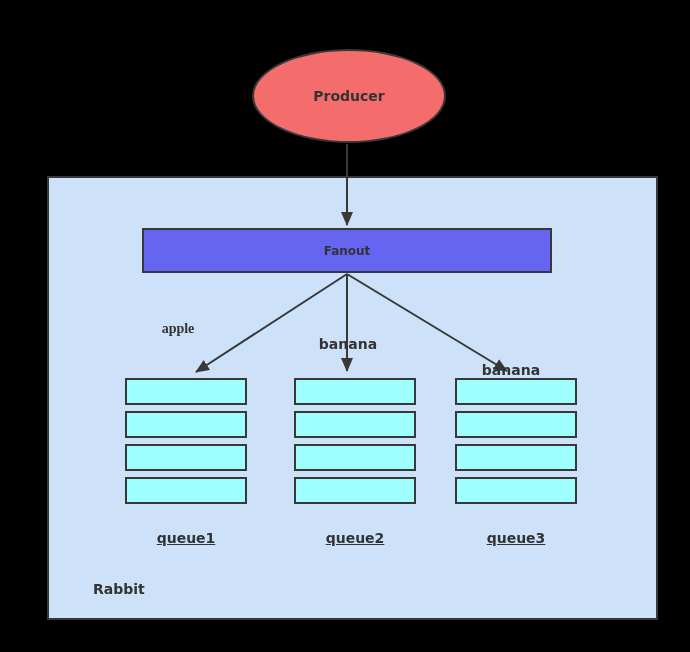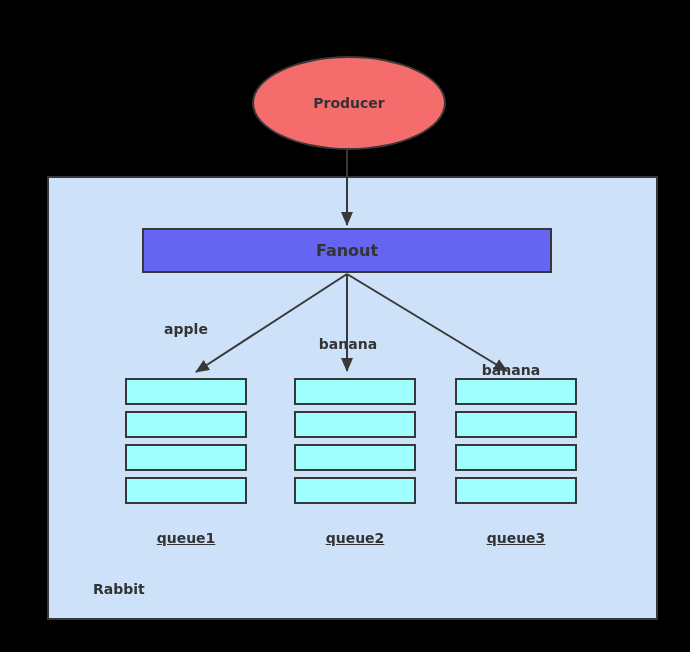--- a/index.html
+++ b/index.html
@@ -37,47 +37,47 @@
   
   .edges{
     position:absolute;left:0;top:0;width:690px;height:652px;
     pointer-events:none;
   }
   .edges line{stroke:var(--stroke);stroke-width:2;}
   .edges .head{fill:var(--stroke);}
 
   
   .producer{
-    position:absolute;left:252px;top:56px;
+    position:absolute;left:252px;top:49px;
     width:194px;height:94px;
     box-sizing:border-box;
     background:var(--producer-fill);
     border:2px solid var(--stroke);
     border-radius:50%;
     display:flex;align-items:center;justify-content:center;
     font-size:14px;font-weight:bold;
   }
   .fanout{
     position:absolute;left:142px;top:228px;
     width:410px;height:45px;
     box-sizing:border-box;
     background:var(--exchange-fill);
     border:2px solid var(--stroke);
     display:flex;align-items:center;justify-content:center;
-    font-size:16px;font-weight:bold;
+    font-size:12px;font-weight:bold;
   }
 
   
   .edge-label{
     position:absolute;
     transform:translate(-50%,-50%);
     font-size:14px;font-weight:bold;
     white-space:nowrap;
   }
-  .lbl-apple{left:186px;top:329px;}
+  .lbl-apple{left:178px;top:329px;font-family:Liberation Serif, serif;}
   .lbl-orange{left:348px;top:344px;}
   .lbl-banana{left:511px;top:331px;margin-top:39px;}
 
   
   .queue{
     position:absolute;top:378px;width:122px;
   }
   .q1{left:125px;} .q2{left:286px;padding-left:8px;} .q3{left:455px;}
   .slots{display:flex;flex-direction:column;gap:6px;}
   .slot{

